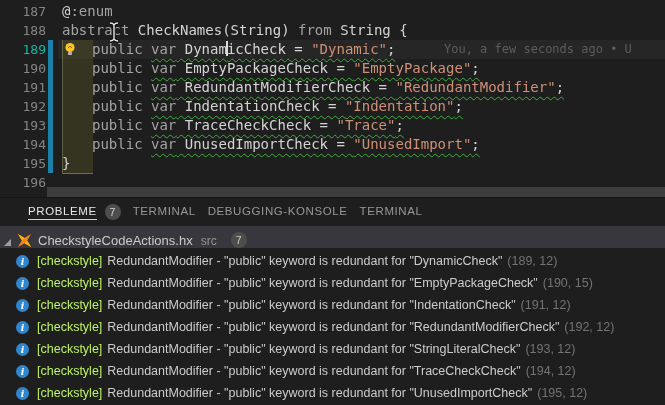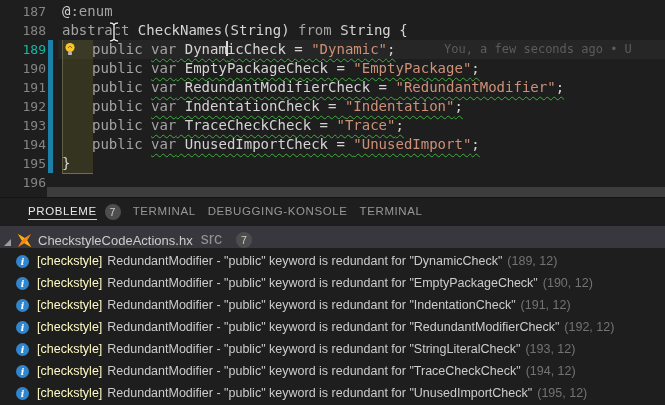--- a/index.html
+++ b/index.html
@@ -38,29 +38,29 @@
   .tab .tlabel{padding-bottom:2px;border-bottom:1px solid transparent;}
   .tab.active{color:#e7e7e7;}
   .tab.active .tlabel{border-bottom:1px solid #d0d0d0;}
   .badge{display:inline-block;min-width:16px;height:16px;border-radius:9px;background:#4d4d4d;
          color:#cfcfcf;font-size:10.5px;line-height:16px;text-align:center;margin-left:8px;}
   .filerow{display:flex;align-items:flex-end;height:22px;background:#37373d;color:#cccccc;
            font-size:13px;cursor:pointer;}
   .twistie{width:0;height:0;border-bottom:7px solid #9d9d9d;border-left:7px solid transparent;
            margin:0 6px 2px 4px;}
   .haxeicon{width:15px;height:15px;margin-right:6px;}
-  .dirlabel{color:#949494;font-size:16px;margin-left:8px;}
+  .dirlabel{color:#949494;font-size:12px;margin-left:8px;}
   .filerow .badge{margin-left:14px;background:#4d4d4d;}
   .rows{margin-top:2px;}
   .prow{display:flex;align-items:center;height:22px;padding-left:16px;font-size:12.5px;
         white-space:nowrap;cursor:pointer;}
   .infoico{flex:none;width:13px;height:13px;border-radius:50%;background:#2e86d1;color:#ffffff;
            font-family:"DejaVu Serif",serif;font-size:9.5px;font-weight:bold;font-style:italic;
            line-height:13px;text-align:center;margin-right:8px;}
-  .psrc{color:#fef9c3;margin-right:5px;}
+  .psrc{color:#bef264;margin-right:5px;}
   .pmsg{color:#cccccc;margin-right:5px;}
   .ploc{color:#737373;}
 </style>
 </head>
 <body>
 
 <div class="screen">
   <div class="editor">
     <div class="curline"></div>
     <div class="tabdeco"></div>
@@ -137,21 +137,21 @@
         <div class="prow">
           <span class="infoico">i</span>
           <span class="psrc">[checkstyle]</span>
           <span class="pmsg">RedundantModifier - "public" keyword is redundant for "DynamicCheck"</span>
           <span class="ploc">(189, 12)</span>
         </div>
         <div class="prow">
           <span class="infoico">i</span>
           <span class="psrc">[checkstyle]</span>
           <span class="pmsg">RedundantModifier - "public" keyword is redundant for "EmptyPackageCheck"</span>
-          <span class="ploc">(190, 12)</span>
+          <span class="ploc">(190, 15)</span>
         </div>
         <div class="prow">
           <span class="infoico">i</span>
           <span class="psrc">[checkstyle]</span>
           <span class="pmsg">RedundantModifier - "public" keyword is redundant for "IndentationCheck"</span>
           <span class="ploc">(191, 12)</span>
         </div>
         <div class="prow">
           <span class="infoico">i</span>
           <span class="psrc">[checkstyle]</span>

